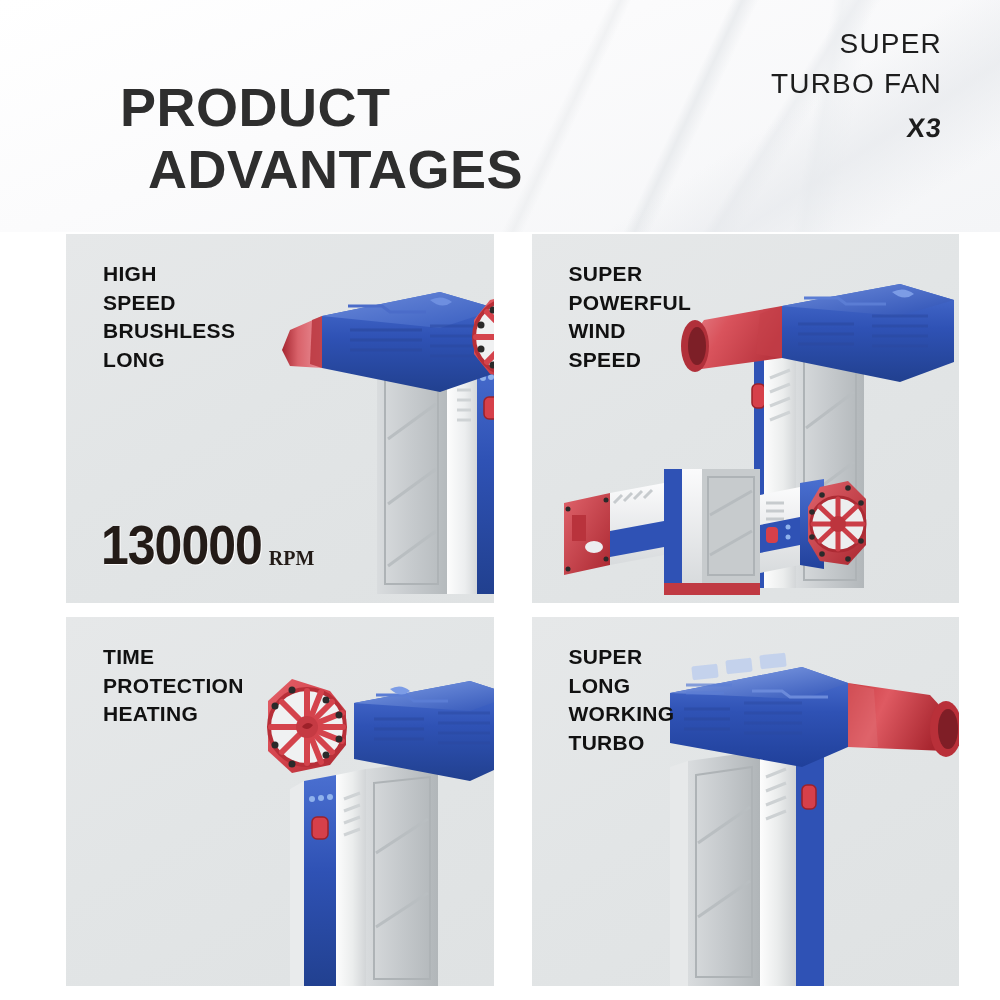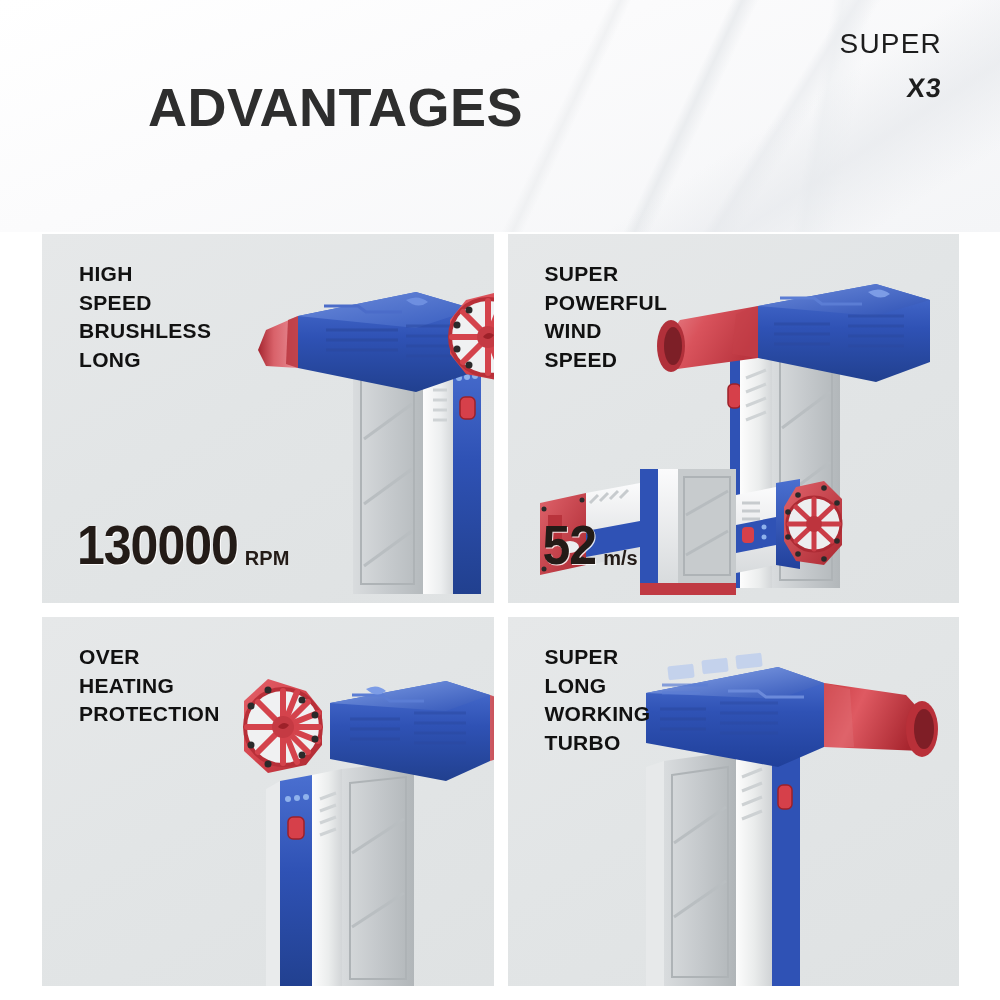--- a/index.html
+++ b/index.html
@@ -64,20 +64,21 @@
     width:917px; height:752px;
     display:grid;
     grid-template-columns:1fr 1fr;
     grid-template-rows:1fr 1fr;
     gap:14px;
   }
   .card {
     position:relative;
     background:linear-gradient(150deg,#e6e8e9 0%,#e2e5e6 45%,#dfe2e3 100%);
     overflow:hidden;
+    margin-left:24px;
   }
   .card .card-text {
     position:absolute; left:37px; top:26px;
     font-size:21px; line-height:28.5px;
     font-weight:bold; color:#111;
     letter-spacing:0.3px;
     z-index:6;
   }
   .card .card-value {
     position:absolute; left:35px; bottom:26px;
@@ -90,38 +91,41 @@
     letter-spacing:-1px;
     text-shadow:1px 1px 0 rgba(255,255,255,.85);
     transform:scaleY(1.12); display:inline-block;
     transform-origin:bottom left;
   }
   .card .card-value .unit {
     font-size:20px; font-weight:bold;
     margin-left:7px;
     letter-spacing:0px;
     vertical-align:baseline;
+    font-family:Liberation Serif, serif;
   }
 
   
   .fanwrap { position:absolute; z-index:3; }
   .fanwrap svg { display:block; }
 </style>
 </head>
 <body>
 
 <div id="header">
   <div class="sheen"></div>
 
   <div id="title-block">
+    <div class="line1">PRODUCT</div>
     <div class="line2">ADVANTAGES</div>
   </div>
 
   <div id="tagline">
     <div>SUPER</div>
+    <div>TURBO FAN</div>
     <div><span class="model">X3</span></div>
   </div>
 </div>
 
 <div id="grid">
 
   <div class="card">
     <div class="card-text">
       <div>HIGH</div>
       <div>SPEED</div>
@@ -370,30 +374,27 @@
             <circle cx="311" cy="72" r="2.8"></circle>
               <circle cx="298" cy="90" r="2.8"></circle>
               <circle cx="272" cy="85" r="2.8"></circle>
             <circle cx="262" cy="68" r="2.8"></circle>
               <circle cx="262" cy="43" r="2.8"></circle>
           </g>
         </g>
       </svg>
     </div>
 
-    <div class="card-value">
-      <span class="num">52</span><span class="unit">m/s</span>
-    </div>
   </div>
 
   <div class="card">
     <div class="card-text">
-      <div>OVER</div>
+      <div>TIME</div>
+      <div>PROTECTION</div>
       <div>HEATING</div>
-      <div>PROTECTION</div>
     </div>
 
     <div class="fanwrap" style="left:190px; top:22px;">
       <svg width="300" height="350" viewBox="0 0 300 350">
         <defs>
           <linearGradient id="c3blue" x1="0" y1="0" x2="0" y2="1">
             <stop offset="0" stop-color="#4a6fd0"></stop>
               <stop offset="0.45" stop-color="#2f52b5"></stop>
               <stop offset="1" stop-color="#21408f"></stop>
           </linearGradient>

